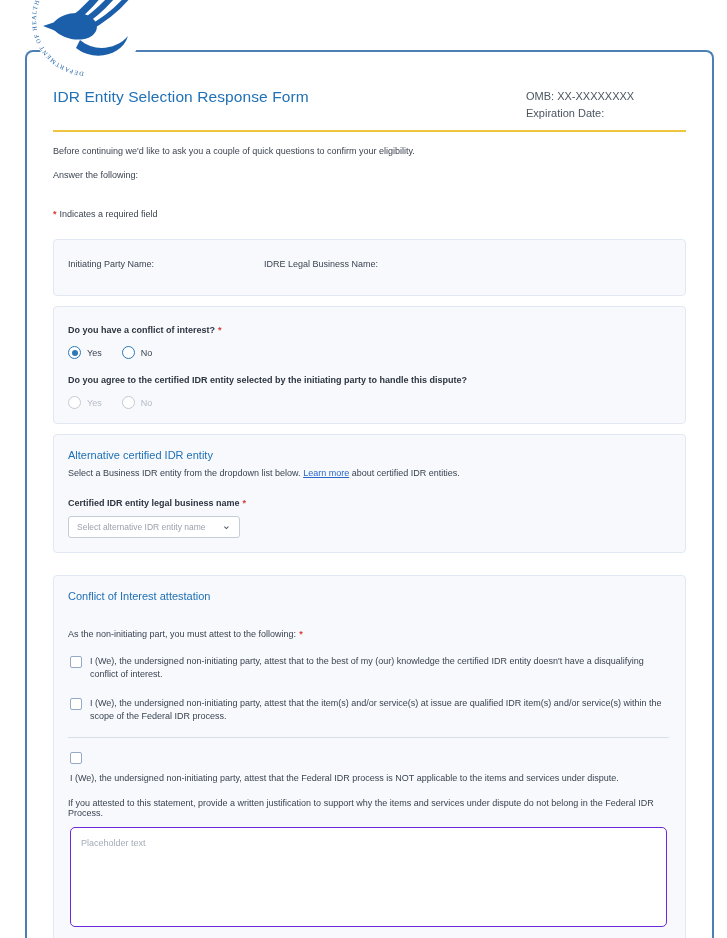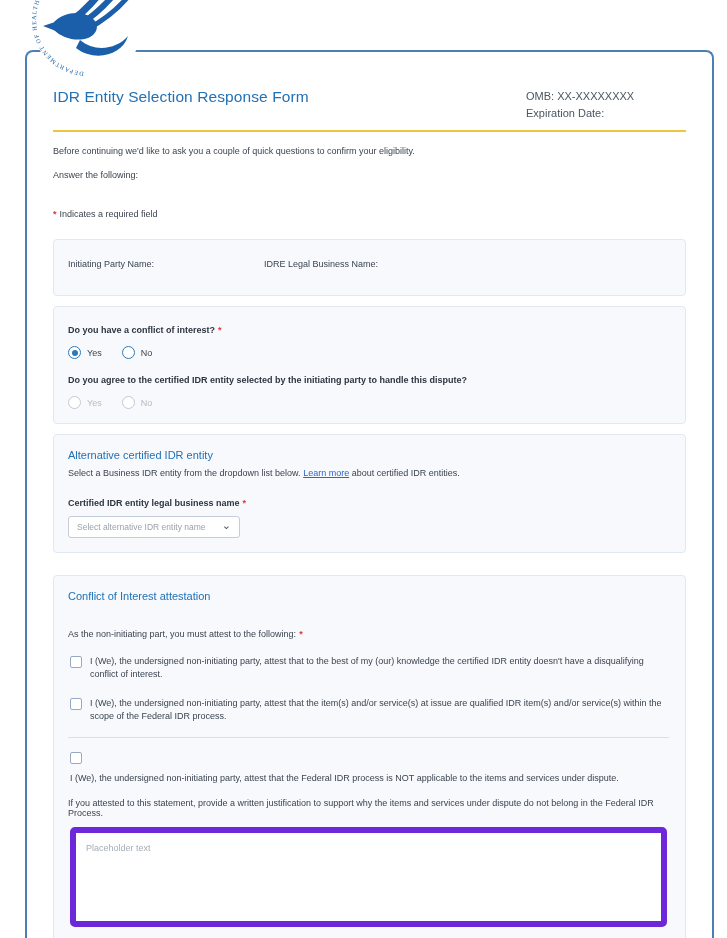--- a/index.html
+++ b/index.html
@@ -80,21 +80,21 @@
   .cb {
     width:12px; height:12px; border:1px solid #96a9c6; border-radius:2px;
     background:#fff; flex:none; margin-top:0.5px; cursor:pointer;
   }
   .cb-label { font-size:9px; color:#3b4450; line-height:1.45; max-width:606px; }
   .attest-divider { border:none; border-top:1px solid #d9e0ea; margin-top:14px; }
   .just-prompt { font-size:9px; color:#3b4450; margin-top:13px; }
   .just-textarea {
     display:block; margin-top:9px; margin-left:2px;
     width:597px; height:100px; resize:none;
-    border:6px solid #6d28d9; border-radius:5px;
+    border:1px solid #6d28d9; border-radius:5px;
     background:#fff; padding:10px 10px;
     font-family:"Liberation Sans", sans-serif; font-size:9px; color:#3b4450;
   }
   .just-textarea::placeholder { color:#a5adb8; }
   .sig-row { display:flex; gap:36px; margin-top:16px; padding-left:2px; }
   .sig-label { font-size:9px; font-weight:bold; color:#2e3540; }
   .sig-input {
     margin-top:7px; height:32px;
     background:#edf0f6; border:1px solid #e3e7ef; border-radius:3px;
     font-family:"Liberation Sans", sans-serif; font-size:9px; color:#3b4450;

